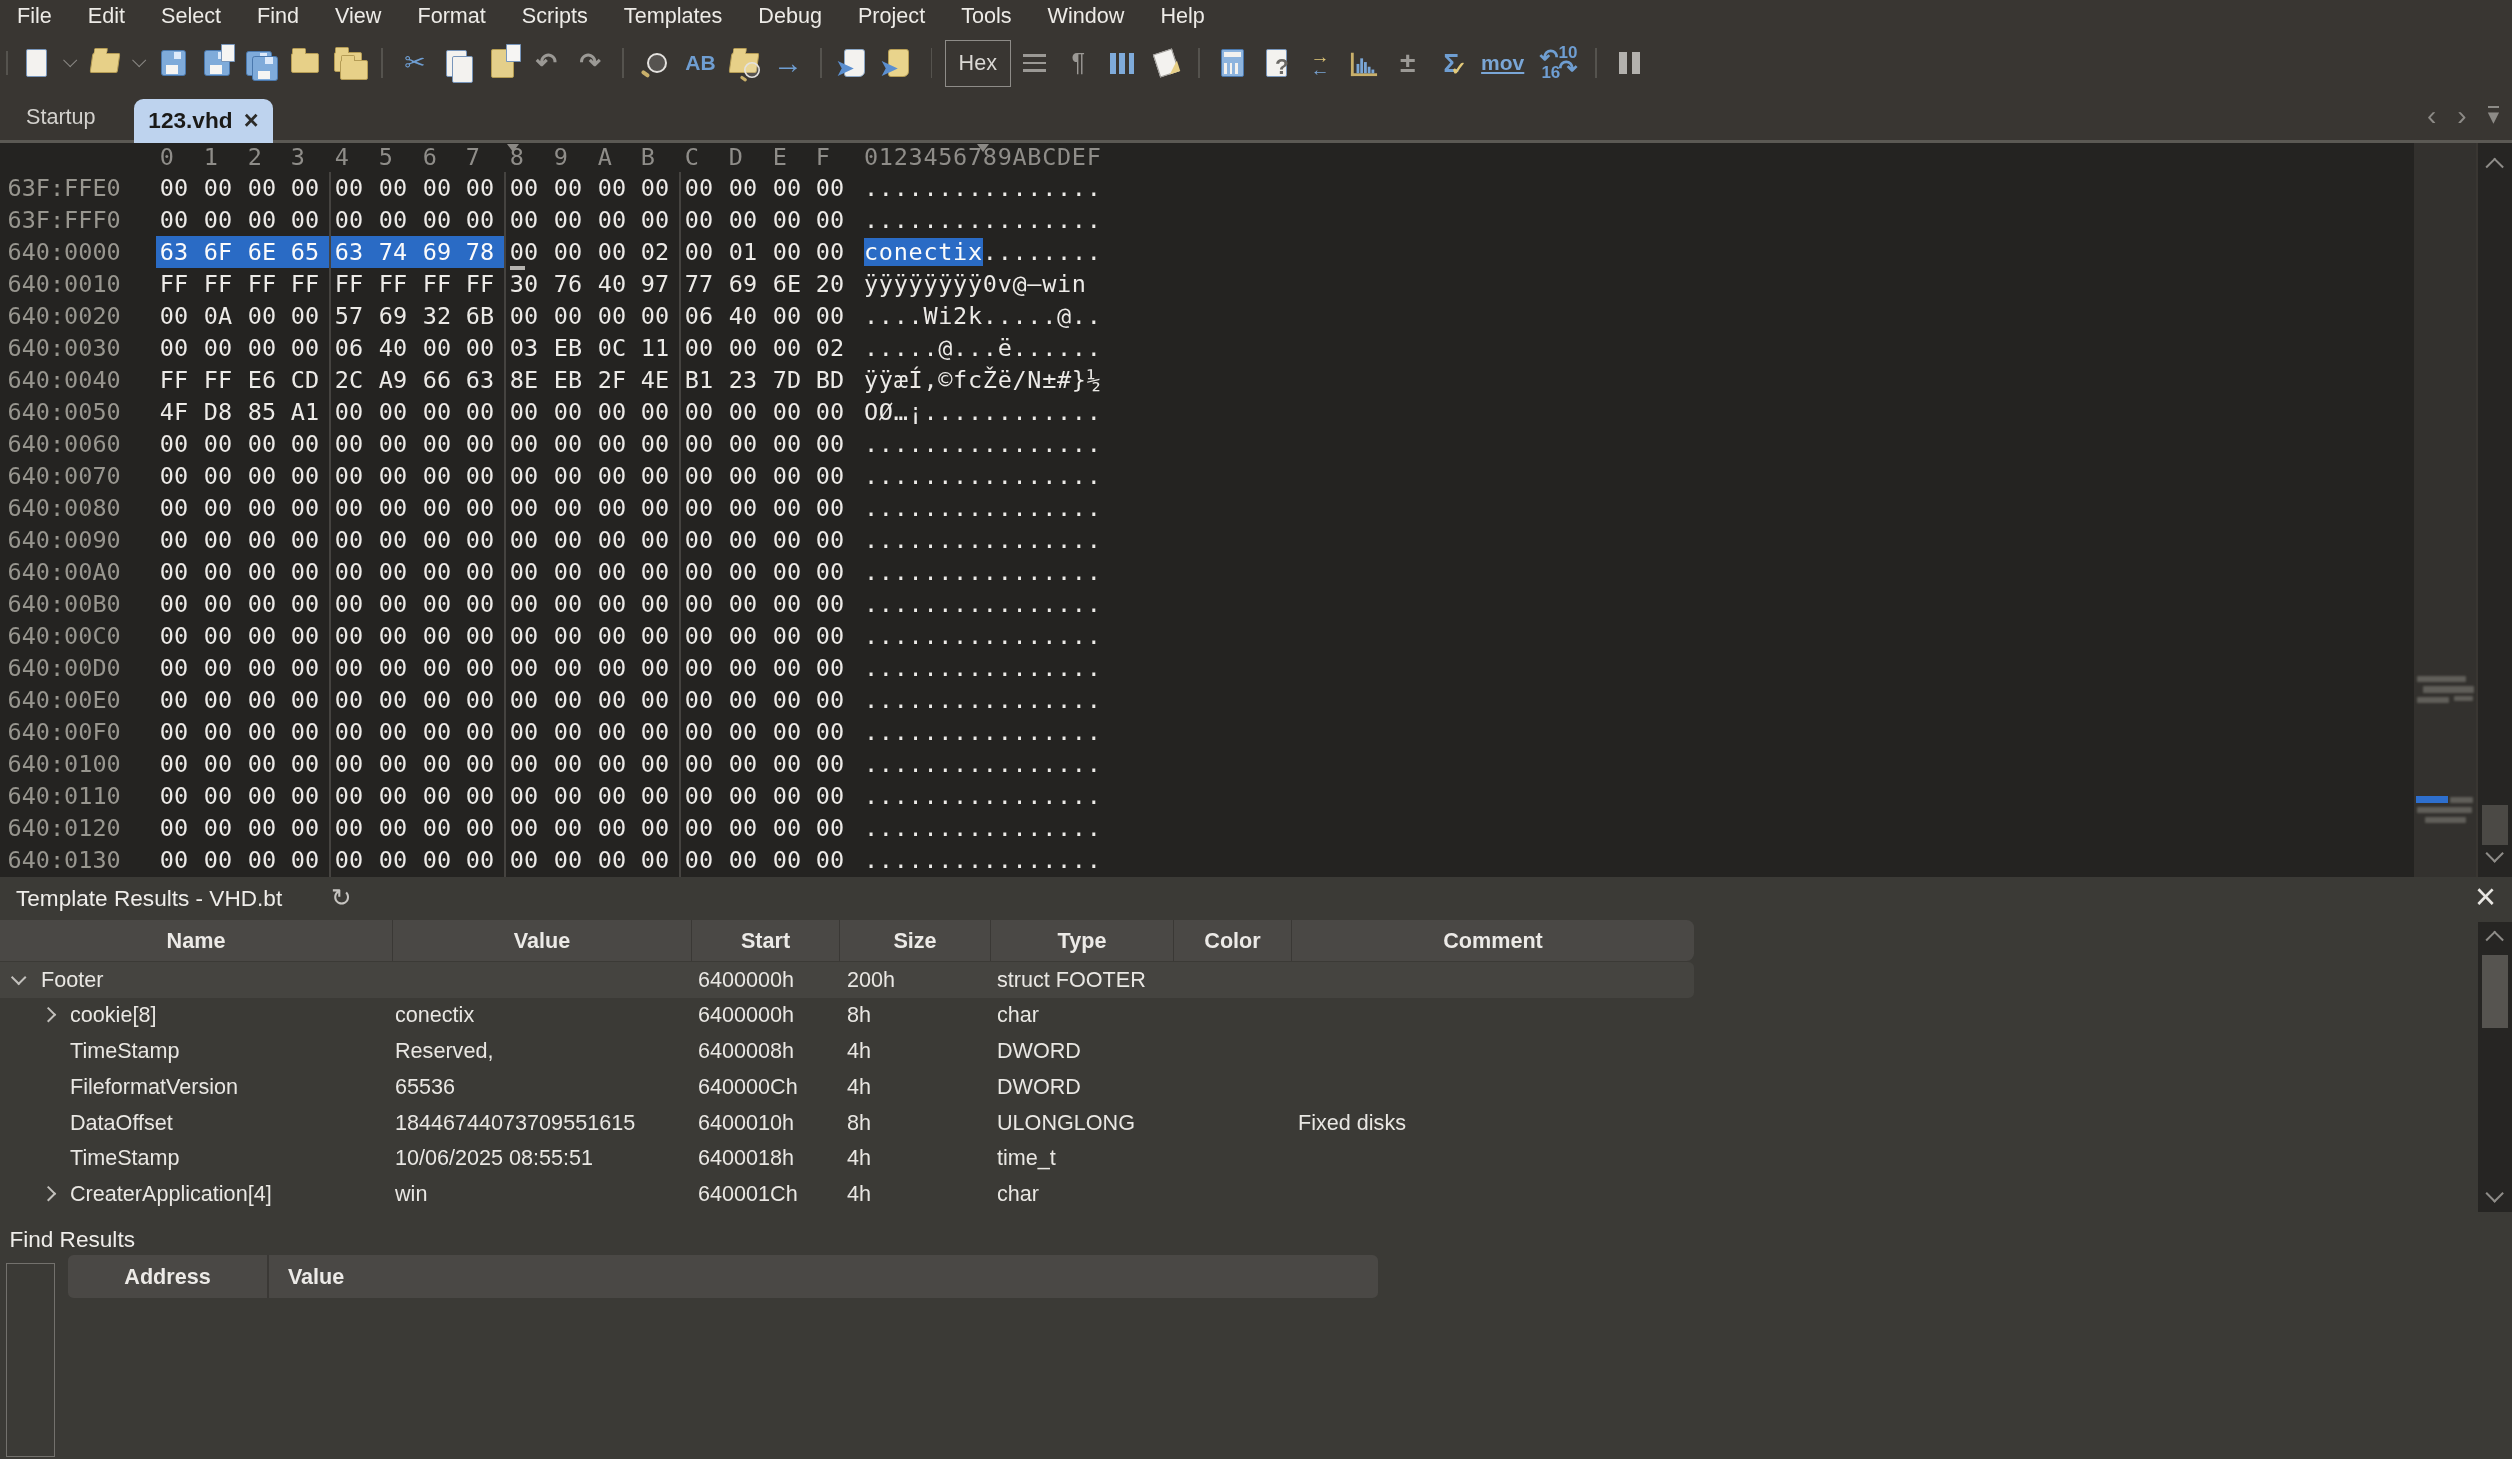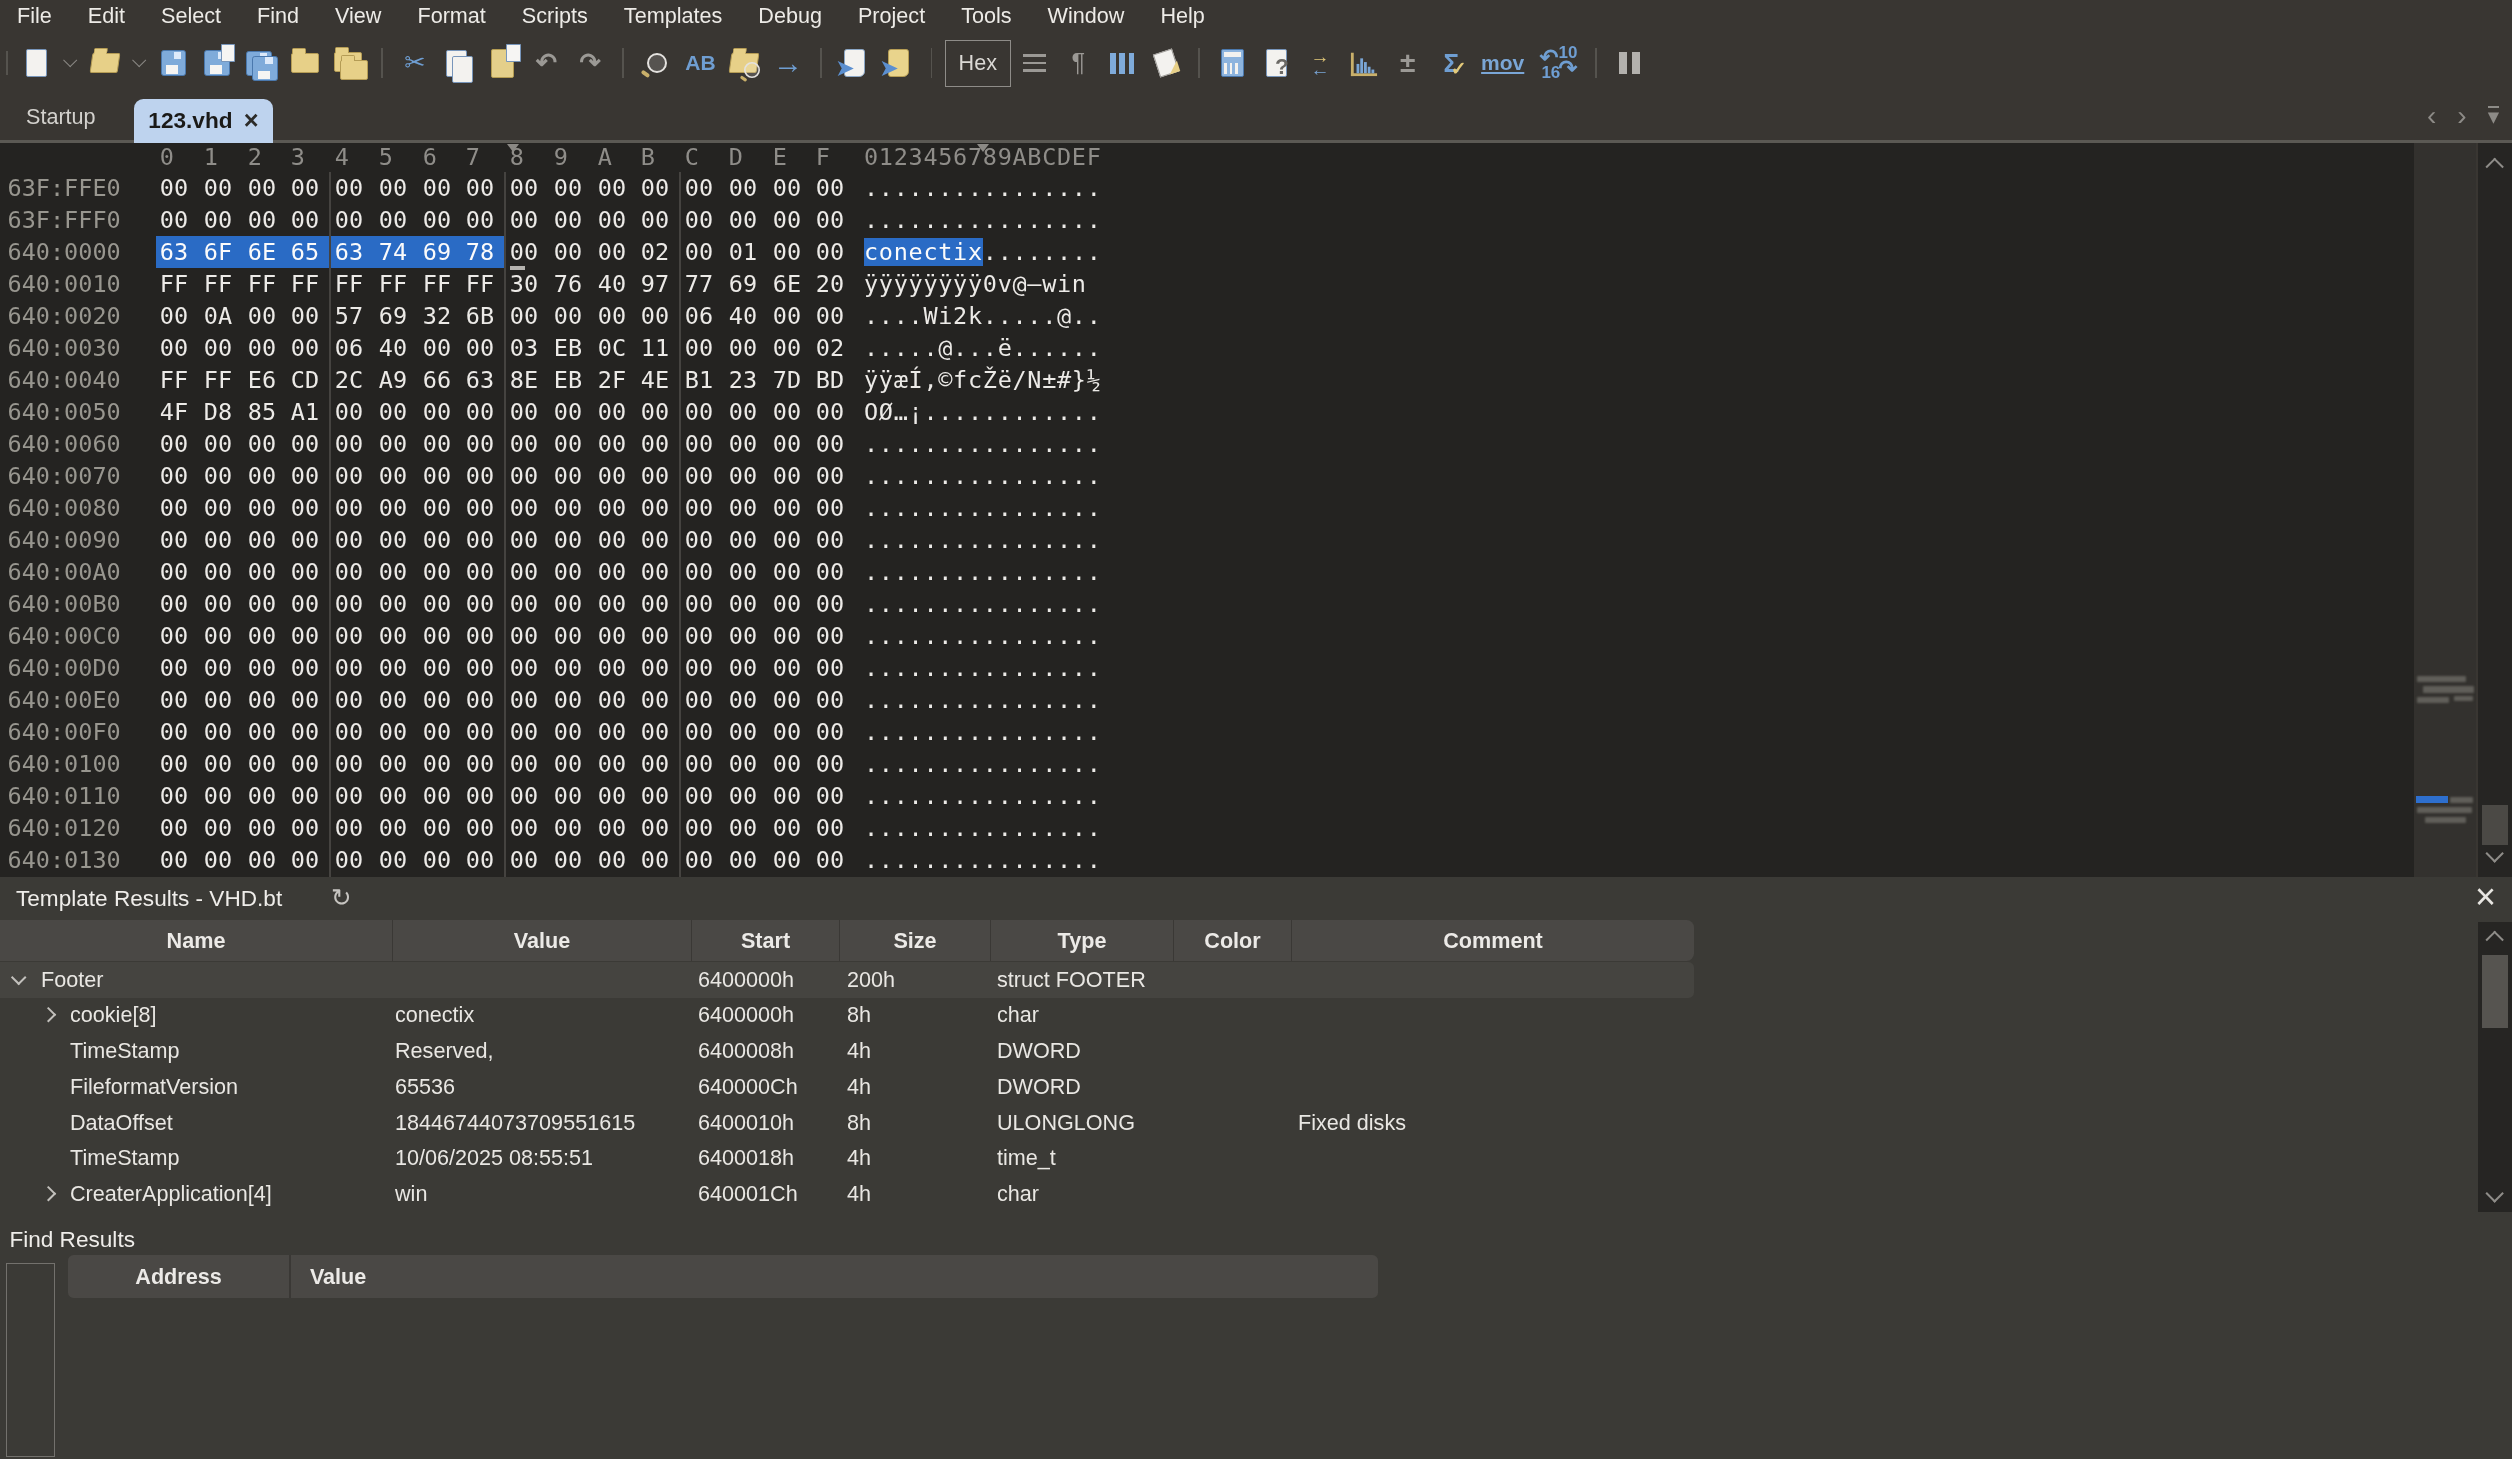--- a/index.html
+++ b/index.html
@@ -125,21 +125,21 @@
   .exp.down { transform:rotate(45deg); top:10.4px; }
   .exp.right { transform:rotate(-45deg); }
 
   
   .fpanel { position:absolute; left:0; top:1225px; width:2512px; height:234px; background:#3b3a36; }
   .fpanel-title { position:absolute; left:9.4px; top:1.9px; font-size:22.6px; color:#efedea; }
   .fgutter { position:absolute; left:5.6px; top:38px; width:49px; height:194px;
              border:1.9px solid #73716d; box-sizing:border-box; }
   .ftable-head { position:absolute; left:68px; top:30px; width:1310px; height:43px; background:#4a4845;
                  border-radius:5.6px; display:flex; align-items:center; font-size:21.6px; font-weight:bold; color:#eceae7; }
-  .ftable-head .fc-addr { width:221px; text-align:center; }
+  .ftable-head .fc-addr { width:199px; text-align:center; }
   .ftable-head .fc-sep { width:1.9px; height:43px; background:#3a3835; }
   .ftable-head .fc-val { margin-left:19px; }
 </style>
 </head>
 <body>
 
 <div id="app">
 
   <div class="menubar" id="menubar">
       <span class="menu-item">File</span>

